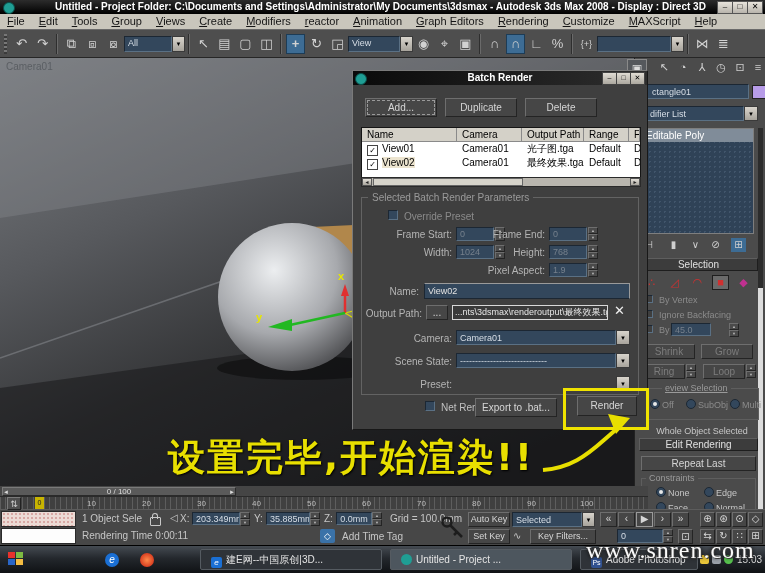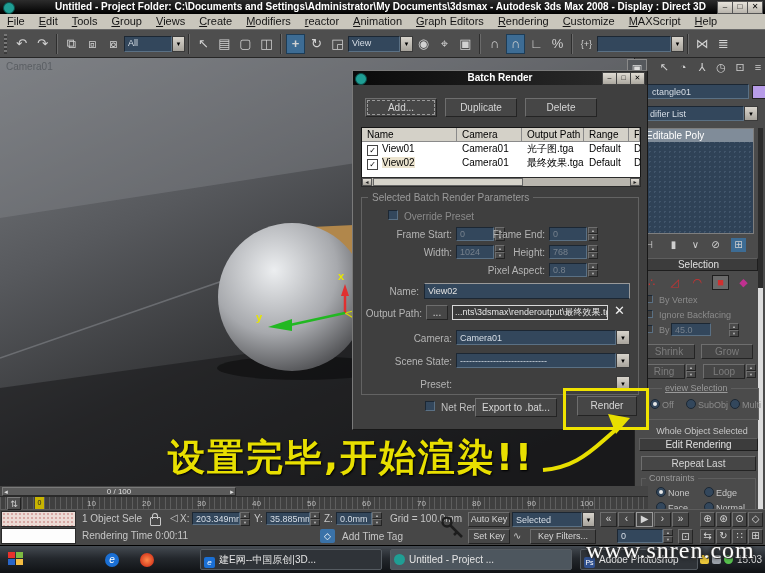--- a/index.html
+++ b/index.html
@@ -110,21 +110,21 @@
   .stxt{color:#c6c6c6;font-size:10px;white-space:nowrap;}
   .lockico{left:150px;top:7px;width:9px;height:7px;border:1px solid #c8c8c8;border-radius:1px;}
   .lockico::before{content:"";position:absolute;top:-5px;left:1px;width:4px;height:5px;border:1.5px solid #c8c8c8;
     border-bottom:none;border-radius:3px 3px 0 0;}
   .pbtn{width:17px;height:15px;flex:none;}
   
   #taskbar{left:0;top:545px;width:765px;height:28px;background:linear-gradient(#454b52,#23272c 45%,#0e1013);border-top:1px solid #000;}
   .flag{left:8px;top:6px;width:16px;height:15px;display:grid;grid-template-columns:7px 7px;grid-template-rows:6px 6px;gap:1px;border-radius:2px;}
   .flag i{display:block;}
   .task{top:3px;height:21px;background:#2f3338;border:1px solid #555b61;border-radius:2px;color:#e4e4e4;
-    font-size:10px;line-height:20px;padding:0 3px;white-space:nowrap;overflow:hidden;box-sizing:border-box;}
+    font-size:10px;line-height:20px;padding:0 10px;white-space:nowrap;overflow:hidden;box-sizing:border-box;}
   .task.active{background:#4d565e;}
   .tico{display:inline-block;width:11px;height:11px;vertical-align:-2px;margin-right:4px;border-radius:2px;
     font-size:8px;line-height:11px;text-align:center;color:#fff;}
   #watermark{left:586px;top:537px;z-index:60;font-family:"Liberation Serif","DejaVu Serif",serif;font-size:24px;
     color:#fafafa;letter-spacing:1px;text-shadow:1px 1px 0 #3a3a3a,-1px -1px 0 #3a3a3a,0 0 4px #000;}
 </style>
 </head>
 <body>
 
 <div id="screen">
@@ -293,21 +293,21 @@
           <div>▼</div>
         </div>
       <div class="plabel abs" style="left:96px;top:49px;width:87px;">Height:</div>
       <div class="fld dis abs" style="left:187px;top:47px;width:38px;height:14px;">768</div>
       <div class="spin abs" style="left:226px;top:47px;">
           <div>▲</div>
           <div>▼</div>
         </div>
 
       <div class="plabel abs" style="left:96px;top:67px;width:87px;">Pixel Aspect:</div>
-      <div class="fld dis abs" style="left:187px;top:65px;width:38px;height:14px;">0.8</div>
+      <div class="fld dis abs" style="left:187px;top:65px;width:38px;height:14px;">1.9</div>
       <div class="spin abs" style="left:226px;top:65px;">
           <div>▲</div>
           <div>▼</div>
         </div>
 
       <div class="plabel abs" style="left:0px;top:88px;width:57px;">Name:</div>
       <div class="fld abs" style="left:62px;top:85px;width:206px;height:16px;line-height:15px;border-color:#9a9a9a #9a9a9a #1c2733 #1c2733;color:#e2e2e2;">View02</div>
 
       <div class="plabel abs" style="left:0px;top:110px;width:60px;">Output Path:</div>
       <div class="btn3d abs" style="left:64px;top:107px;width:22px;height:15px;line-height:13px;">...</div>
@@ -454,21 +454,21 @@
         <div>▲</div>
         <div>▼</div>
       </div>
     <div class="abs stxt" style="left:254px;top:3px;">Y:</div>
     <div class="fld abs" style="left:266px;top:2px;width:44px;height:13px;">35.885mm</div>
     <div class="spin abs" style="left:310px;top:2px;">
         <div>▲</div>
         <div>▼</div>
       </div>
     <div class="abs stxt" style="left:324px;top:3px;">Z:</div>
-    <div class="fld abs" style="left:336px;top:2px;width:36px;height:13px;">0.0mm</div>
+    <div class="fld abs" style="left:336px;top:2px;width:36px;height:13px;text-align:center;">0.0mm</div>
     <div class="spin abs" style="left:372px;top:2px;">
         <div>▲</div>
         <div>▼</div>
       </div>
     <div class="abs stxt" style="left:390px;top:3px;">Grid = 100.0mm</div>
 
     <div class="abs stxt" style="left:82px;top:20px;">Rendering Time  0:00:11</div>
     <div class="abs" style="left:320px;top:19px;width:15px;height:14px;background:#3a72a8;color:#fff;font-size:9px;line-height:14px;text-align:center;border-radius:2px;">◇</div>
     <div class="abs stxt" style="left:342px;top:21px;">Add Time Tag</div>
 

